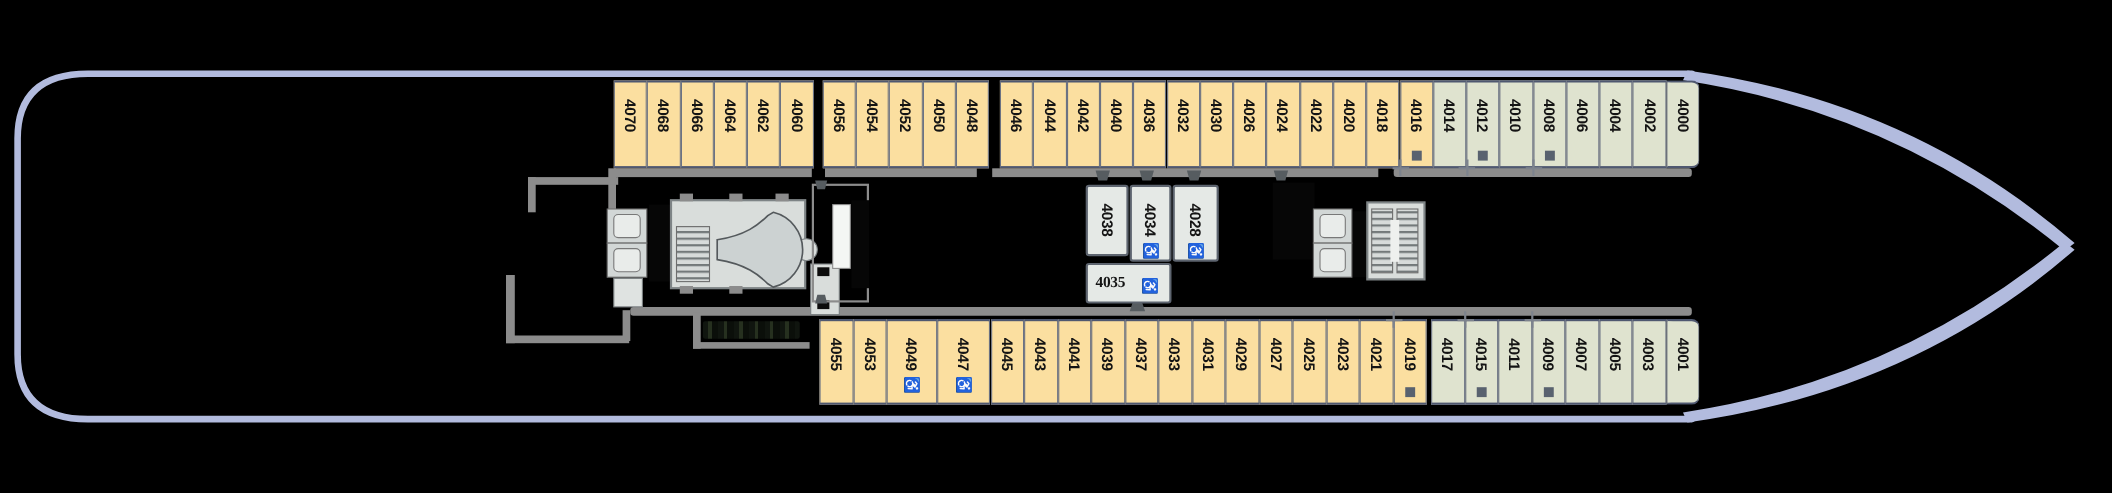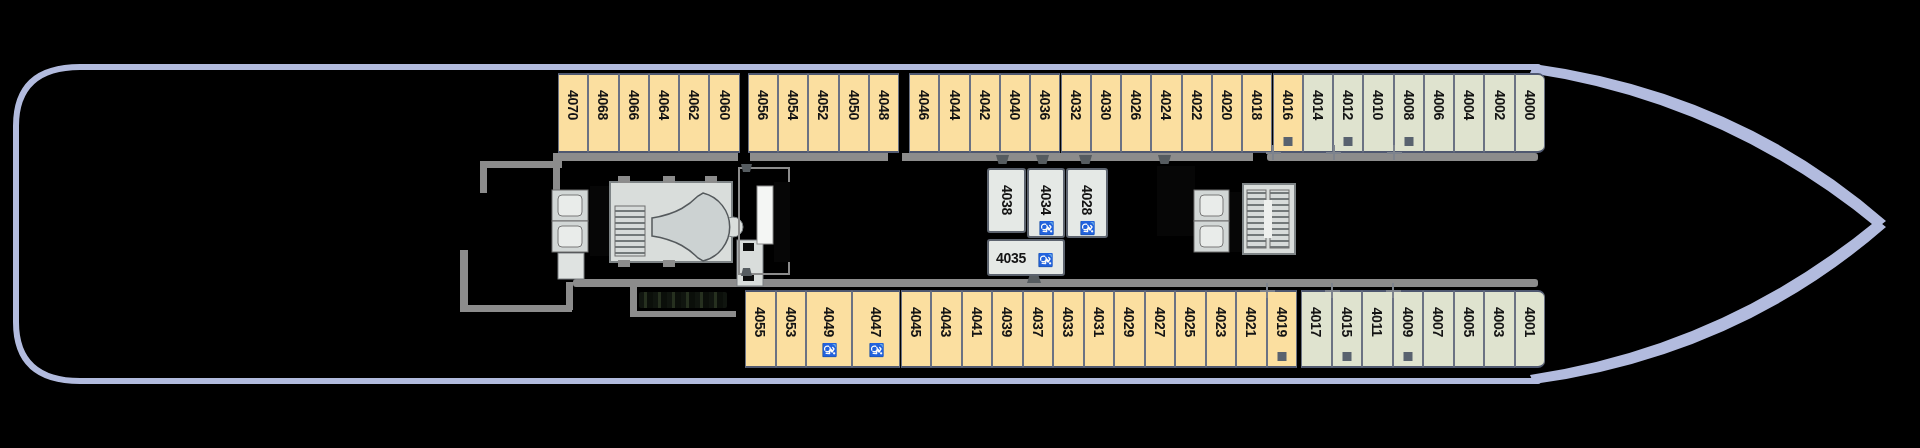--- a/index.html
+++ b/index.html
@@ -308,18 +308,18 @@
         <span class="num">4038</span>
       </div>
       <div class="cabin accessible" style="left: 1027px; top: 168px; width: 38px; height: 70px;">
         <span class="num">4034</span>
         <span class="wc">♿</span>
       </div>
       <div class="cabin accessible" style="left: 1066px; top: 168px; width: 42px; height: 70px;">
         <span class="num">4028</span>
         <span class="wc">♿</span>
       </div>
-      <div class="cabin accessible" style="left: 987px; top: 239px; width: 78px; height: 37px;">
+      <div class="cabin accessible" style="left: 987px; top: 239px; width: 78px; height: 37px; font-family: Liberation Serif, serif;">
         <span class="num horiz">4035</span>
         <span class="wc horiz">♿</span>
       </div>
     </div>
 </div>
 
 </body></html>

